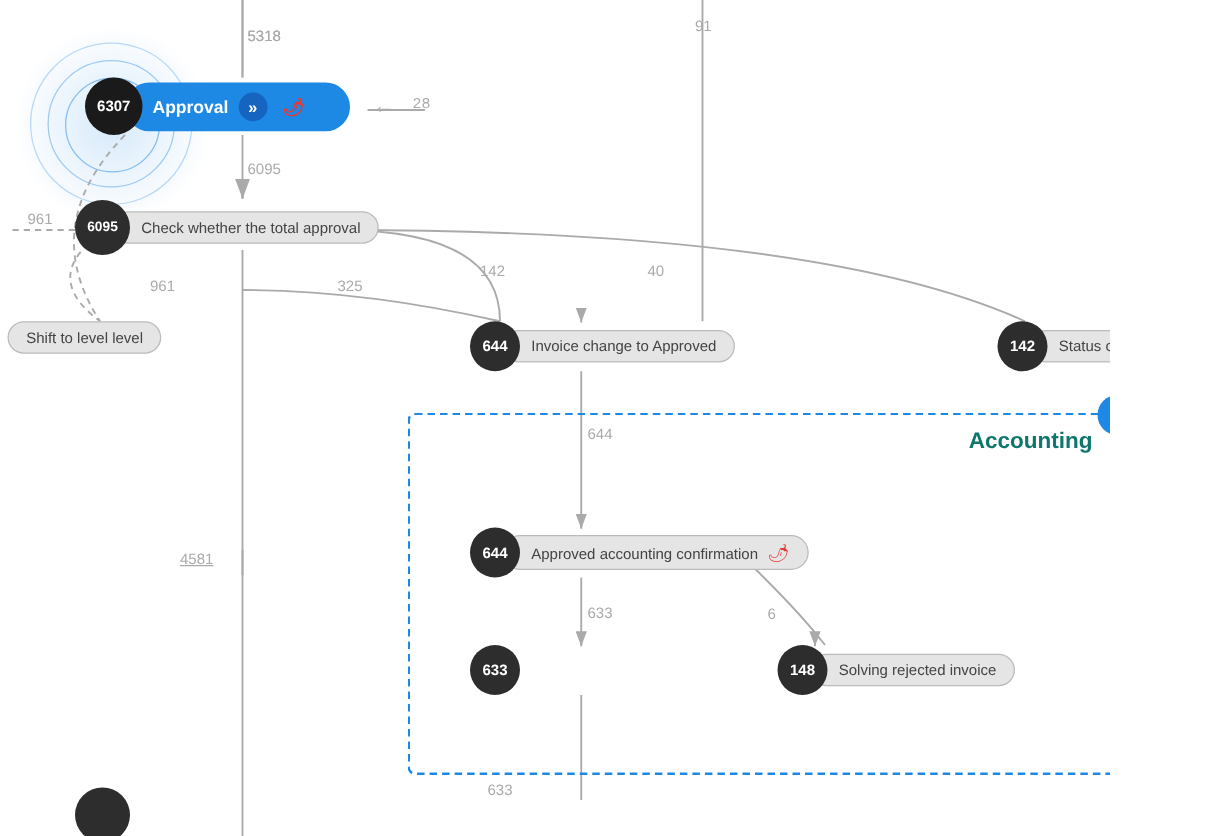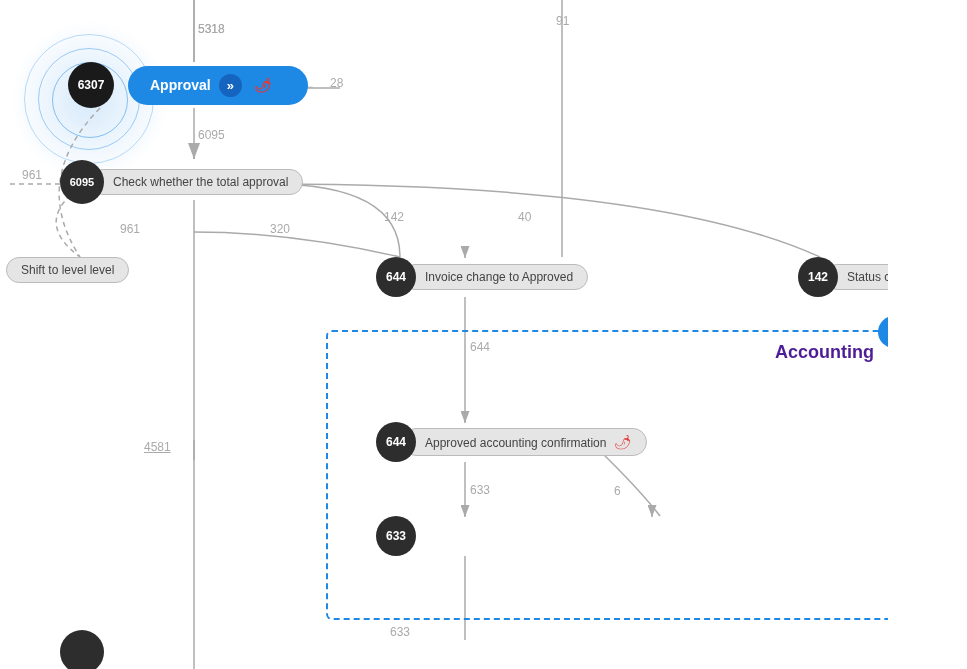--- a/index.html
+++ b/index.html
@@ -55,21 +55,20 @@
       margin-left: -14px;
       white-space: nowrap;
       position: relative;
       z-index: 1;
     }
     
     .approval-node {
       position: absolute;
       display: flex;
       align-items: center;
-      gap: 28px;
     }
     .approval-circle {
       width: 46px;
       height: 46px;
       border-radius: 50%;
       background: #1a1a1a;
       display: flex;
       align-items: center;
       justify-content: center;
       font-size: 12px;
@@ -121,21 +120,21 @@
       position: absolute;
       border: 2px dashed #1e88e5;
       border-radius: 6px;
     }
     .dashed-box-label {
       position: absolute;
       top: 10px;
       right: 20px;
       font-size: 18px;
       font-weight: bold;
-      color: #4c1d95;
+      color: #0f766e;
     }
     .collapse-btn {
       position: absolute;
       top: -16px;
       right: -16px;
       width: 32px;
       height: 32px;
       border-radius: 50%;
       background: #1e88e5;
       color: #fff;
@@ -220,28 +219,28 @@
 
     <line x1="465" y1="506" x2="465" y2="517" stroke="#aaa" stroke-width="1.5" marker-end="url(#arrowhead)"></line>
 
     <line x1="652" y1="508" x2="652" y2="517" stroke="#aaa" stroke-width="1.5" marker-end="url(#arrowhead)"></line>
 
     <line x1="194" y1="148" x2="194" y2="159" stroke="#aaa" stroke-width="2" marker-end="url(#arrowhead)"></line>
   </svg>
 
   <div class="edge-label" style="left:198px; top:22px;">5318</div>
   <span class="edge-label" style="left:198px;top:22px;">5318</span>
-  <span class="edge-label" style="left:330px;top:76px;">28</span>
+  <span class="edge-label" style="left:330px;top:76px;font-family:Liberation Mono, monospace;">28</span>
   <span class="edge-label" style="left:198px;top:128px;">6095</span>
   <span class="edge-label" style="left:384px;top:210px;">142</span>
   <span class="edge-label" style="left:518px;top:210px;">40</span>
   <span class="edge-label" style="left:556px;top:14px;">91</span>
   <span class="edge-label" style="left:22px;top:168px;">961</span>
   <span class="edge-label" style="left:120px;top:222px;">961</span>
-  <span class="edge-label" style="left:270px;top:222px;">320</span>
+  <span class="edge-label" style="left:270px;top:222px;">325</span>
   <span class="edge-label" style="left:470px;top:340px;">644</span>
   <span class="edge-label" style="left:470px;top:483px;">633</span>
   <span class="edge-label" style="left:614px;top:484px;">6</span>
   <span class="edge-label" style="left:144px;top:440px;text-decoration:underline;">4581</span>
   <span class="edge-label" style="left:936px;top:300px;">142</span>
   <span class="edge-label" style="left:940px;top:440px;">142</span>
   <span class="edge-label" style="left:390px;top:625px;">633</span>
 
   <div class="dashed-box" style="left:326px; top:330px; width:570px; height:290px;">
     <div class="dashed-box-label">Accounting</div>
@@ -303,18 +302,26 @@
       <span class="chili-icon">🌶</span>
     </div>
   </div>
 
   <div class="node" style="left:376px; top:516px;">
     <div class="node-circle dark" style="width:40px; height:40px;">
       <span>633</span>
     </div>
   </div>
 
+  <div class="node" style="left:622px; top:516px;">
+    <div class="node-circle dark" style="width:40px; height:40px;">
+      <span>148</span>
+    </div>
+    <div class="node-label">
+      <span>Solving rejected invoice</span>
+    </div>
+  </div>
 
   <div style="position:absolute; left:60px; top:630px; width:44px; height:44px; border-radius:50%; background:#2d2d2d;"></div>
 
   <div style="position:absolute; left:940px; top:420px; width:50px; height:50px; border-radius:50%; background:#2d2d2d;"></div>
 
 </div>
 
 </body></html>

